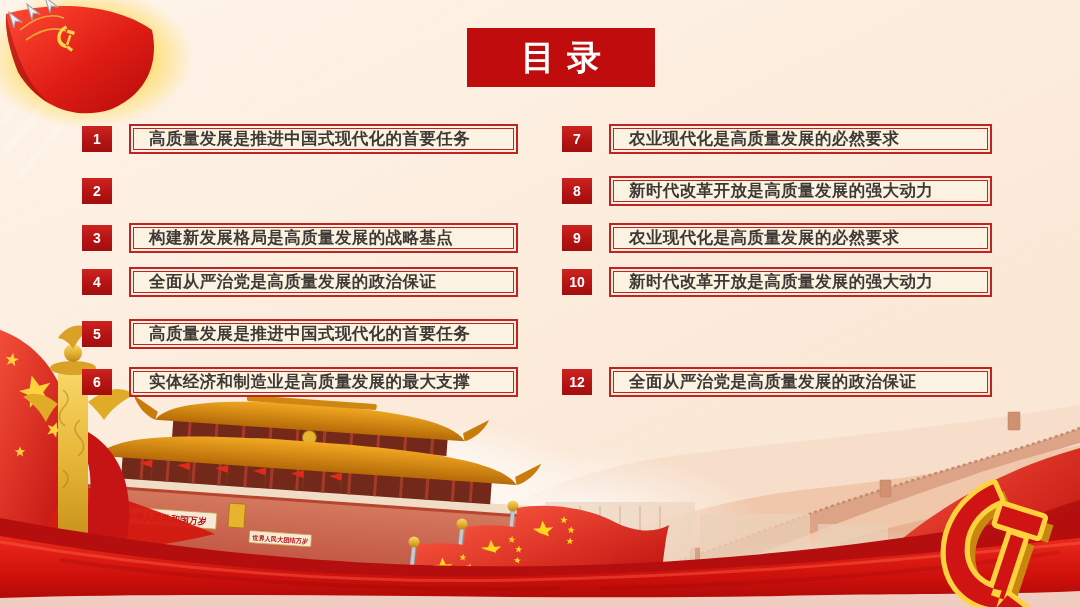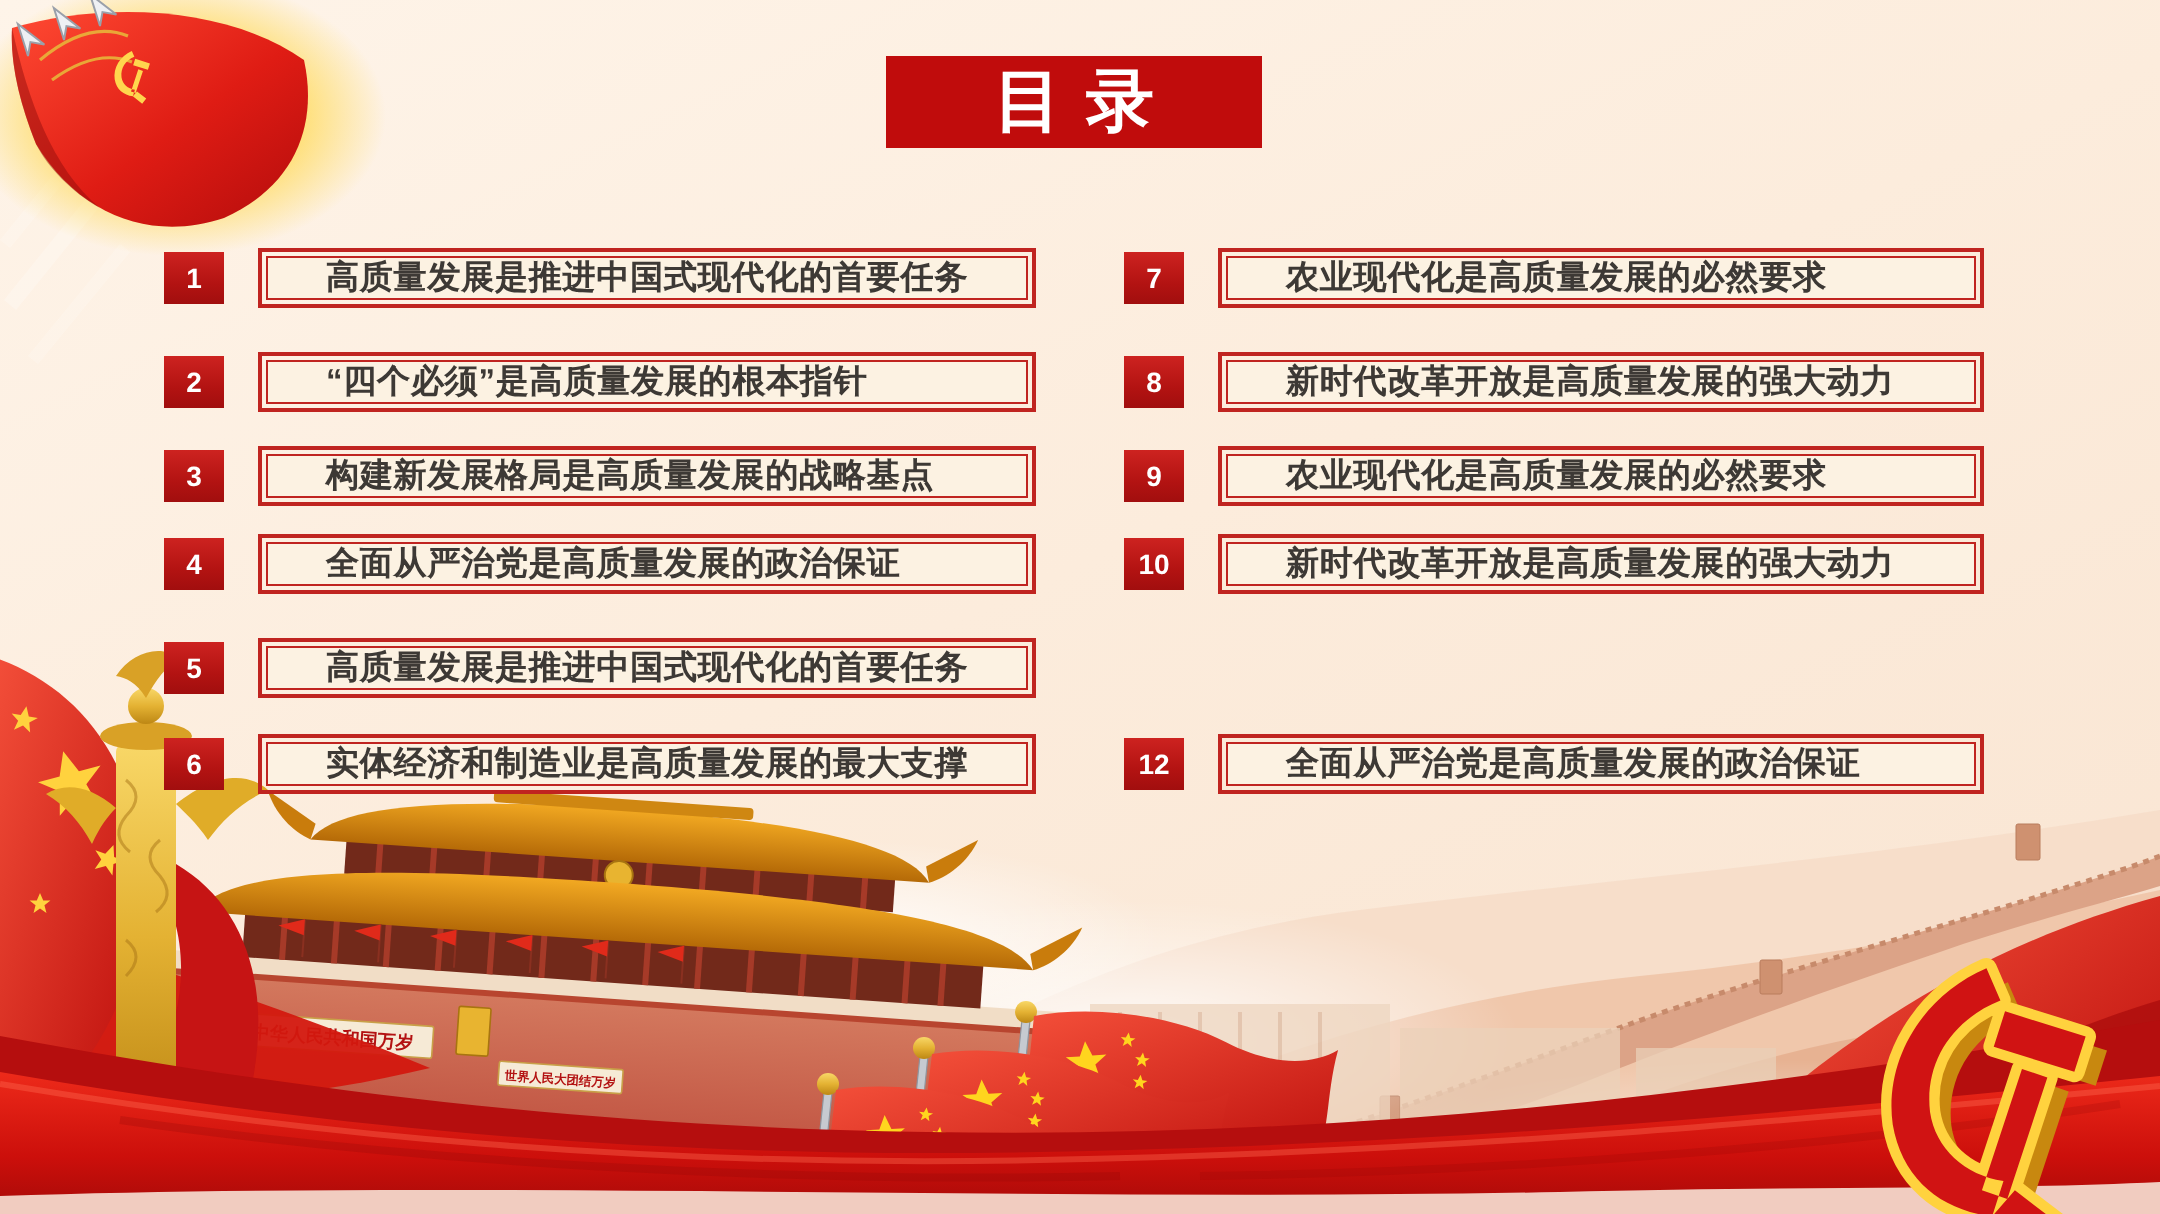--- a/index.html
+++ b/index.html
@@ -4,39 +4,39 @@
 <style>
   html,body{margin:0;padding:0;background:#2b2b2b;}
   .slide{
     position:relative;width:1080px;height:607px;overflow:hidden;
     background:linear-gradient(155deg,#fef4e9 0%,#fcecdc 48%,#f9e4d1 100%);
     font-family:"Liberation Sans","DejaVu Sans",sans-serif;
   }
   .bg-art{position:absolute;left:0;top:0;width:1080px;height:607px;}
   
   .title-box{
-    position:absolute;left:443px;top:28px;width:188px;height:46px;
+    position:absolute;left:467px;top:28px;width:188px;height:59px;
     background:#c00c0c;color:#ffffff;display:flex;align-items:center;justify-content:center;
     font-size:34px;font-weight:bold;letter-spacing:12px;text-indent:12px;
   }
   
   .toc-item{position:absolute;display:flex;align-items:center;gap:17px;height:30px;}
   .col-l{left:82px;width:436px;}
   .col-r{left:562px;width:430px;}
   .r1{top:124px}.r2{top:176px}.r3{top:223px}.r4{top:267px}.r5{top:319px}.r6{top:367px}
   .num{
     flex:0 0 30px;width:30px;height:26px;
     background:linear-gradient(180deg,#cd2320 0%,#b31312 60%,#a10e0e 100%);
     color:#fff;font-size:14px;font-weight:bold;
     display:flex;align-items:center;justify-content:center;
   }
   .label-box{flex:1;height:30px;border:2px solid #c02420;padding:2px;box-sizing:border-box;background:transparent;}
   .label-inner{
     width:100%;height:100%;box-sizing:border-box;border:1px solid #c02420;
-    background:#fcf2e2;display:flex;align-items:center;padding-left:29px;overflow:hidden;
+    background:#fcf2e2;display:flex;align-items:center;padding-left:15px;overflow:hidden;
   }
   .label{font-size:16.5px;color:#3d3935;font-weight:600;letter-spacing:.4px;white-space:nowrap;}
 </style>
 </head>
 <body>
 
 <div class="slide">
 
   <svg class="bg-art" viewBox="0 0 1080 607">
     <defs>
@@ -273,25 +273,20 @@
   <div class="toc-item col-l r1">
     <div class="num">1</div>
     <div class="label-box">
         <div class="label-inner">
           <span class="label">高质量发展是推进中国式现代化的首要任务</span>
         </div>
       </div>
   </div>
   <div class="toc-item col-l r2">
     <div class="num">2</div>
-    <div class="label-box">
-        <div class="label-inner">
-          <span class="label">“四个必须”是高质量发展的根本指针</span>
-        </div>
-      </div>
   </div>
   <div class="toc-item col-l r3">
     <div class="num">3</div>
     <div class="label-box">
         <div class="label-inner">
           <span class="label">构建新发展格局是高质量发展的战略基点</span>
         </div>
       </div>
   </div>
   <div class="toc-item col-l r4">

